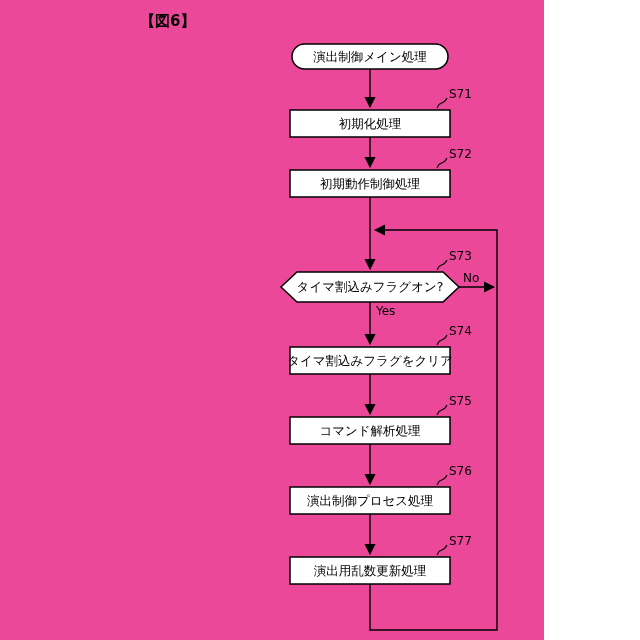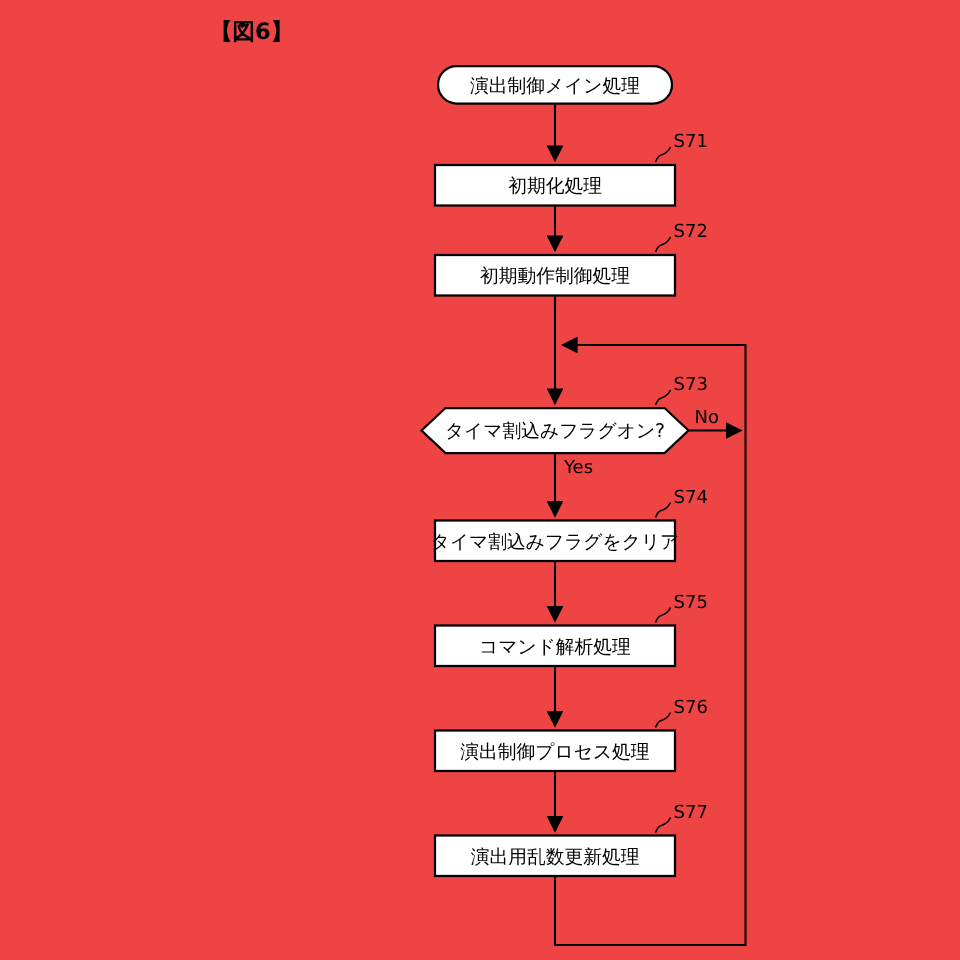--- a/index.html
+++ b/index.html
@@ -1,24 +1,24 @@
 <!DOCTYPE html>
 <html><head>
 <meta charset="utf-8">
 <style>
   html, body {
     margin: 0;
     padding: 0;
     background: #ffffff;
   }
   .page {
-    width: 640px;
+    width: 544px;
     height: 640px;
     position: relative;
-    background: #ef4444;
+    background: #ec4899;
     font-family: "DejaVu Sans", sans-serif;
   }
   svg { display: block; }
   text {
     fill: #000;
     font-family: "DejaVu Sans", sans-serif;
   }
   .fig-label { font-size: 15px; font-weight: bold; }
   .box-label { font-size: 12.5px; }
   .step-id   { font-size: 12px; }

